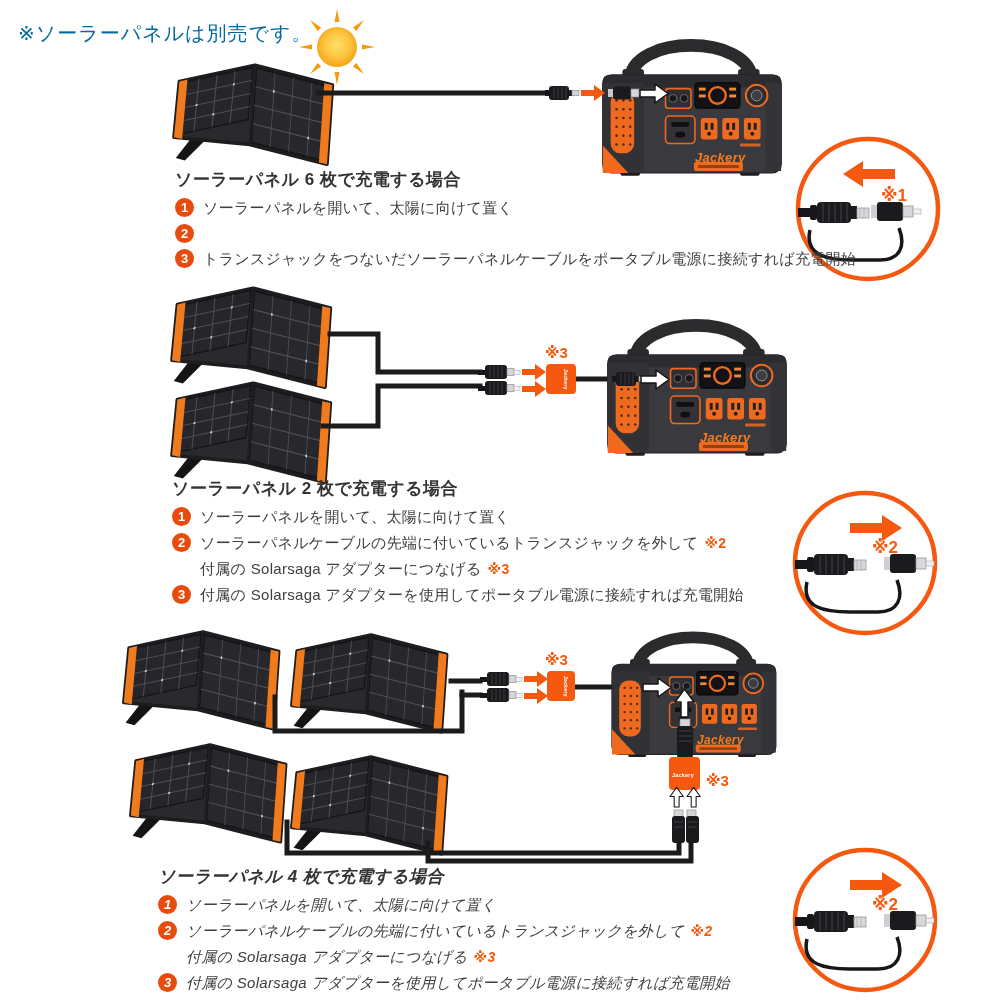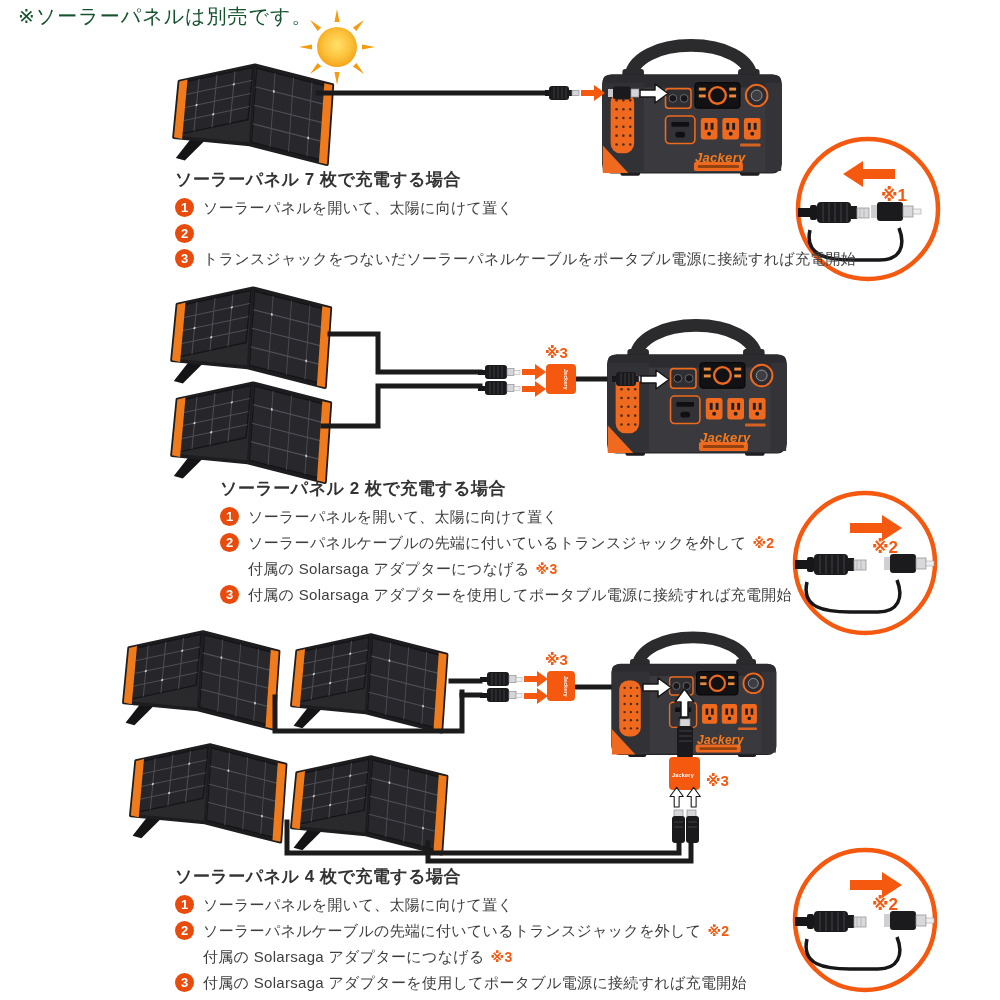--- a/index.html
+++ b/index.html
@@ -1,19 +1,19 @@
 <!DOCTYPE html>
 <html><head>
 <meta charset="utf-8">
 <style>
   html,body{margin:0;padding:0;}
   body{width:1000px;height:1000px;background:#ffffff;position:relative;overflow:hidden;
        font-family:"Liberation Sans","DejaVu Sans",sans-serif;}
   .abs{position:absolute;}
-  .note{left:18px;top:3px;font-size:20px;font-weight:500;color:#14532d;letter-spacing:1px;}
+  .note{left:18px;top:20px;font-size:20px;font-weight:500;color:#0369a1;letter-spacing:1px;}
   .sectext{position:absolute;}
   .sectitle{font-size:17px;font-weight:700;color:#333;letter-spacing:.5px;margin-bottom:7px;white-space:nowrap;}
   .row{display:flex;align-items:flex-start;margin-top:6px;white-space:nowrap;}
   .badge{width:19px;height:19px;border-radius:50%;background:#e84b0b;color:#fff;font-size:13px;
          font-weight:700;display:flex;align-items:center;justify-content:center;margin-right:9px;
          flex:0 0 19px;line-height:19px;}
   .badge.hide{visibility:hidden;}
   .steptext{font-size:15px;color:#3e3e40;font-weight:500;letter-spacing:.3px;line-height:19px;}
   .ref{color:#f4590f;font-weight:700;font-size:14px;margin-left:6px;}
   svg text{font-family:"Liberation Sans","DejaVu Sans",sans-serif;}
@@ -270,55 +270,55 @@
     <text class="svglabel" x="872" y="910" font-size="17">※2</text>
     <path d="M807,939 C801,965 825,969 850,969 L878,969 C898,969 904,955 897,937" stroke="#17171a" stroke-width="3.5" fill="none"></path>
     <use href="#co-left" transform="translate(795,903)"></use>
     <use href="#co-right" transform="translate(884,909)"></use>
   </g>
 </svg>
 
 <div class="abs note">※ソーラーパネルは別売です。</div>
 
 <div class="sectext" style="left:175px;top:168px;">
-  <div class="sectitle">ソーラーパネル 7 枚で充電する場合</div>
+  <div class="sectitle">ソーラーパネル 6 枚で充電する場合</div>
   <div class="row">
     <div class="badge">1</div>
     <div class="steptext"><span>ソーラーパネルを開いて、太陽に向けて置く</span><span class="ref"></span></div>
   </div>
   <div class="row">
     <div class="badge">2</div>
   </div>
   <div class="row">
     <div class="badge">3</div>
     <div class="steptext"><span>トランスジャックをつないだソーラーパネルケーブルをポータブル電源に接続すれば充電開始</span><span class="ref"></span></div>
   </div>
 </div>
 
-<div class="sectext" style="left:172px;top:477px;margin-left:48px;">
+<div class="sectext" style="left:172px;top:477px;">
   <div class="sectitle">ソーラーパネル 2 枚で充電する場合</div>
   <div class="row">
     <div class="badge">1</div>
     <div class="steptext"><span>ソーラーパネルを開いて、太陽に向けて置く</span><span class="ref"></span></div>
   </div>
   <div class="row">
     <div class="badge">2</div>
     <div class="steptext"><span>ソーラーパネルケーブルの先端に付いているトランスジャックを外して</span><span class="ref">※2</span></div>
   </div>
   <div class="row">
     <div class="badge hide"></div>
     <div class="steptext"><span>付属の Solarsaga アダプターにつなげる</span><span class="ref">※3</span></div>
   </div>
   <div class="row">
     <div class="badge">3</div>
     <div class="steptext"><span>付属の Solarsaga アダプターを使用してポータブル電源に接続すれば充電開始</span><span class="ref"></span></div>
   </div>
 </div>
 
-<div class="sectext" style="left:175px;top:865px;">
+<div class="sectext" style="left:158px;top:865px;font-style:italic;">
   <div class="sectitle">ソーラーパネル 4 枚で充電する場合</div>
   <div class="row">
     <div class="badge">1</div>
     <div class="steptext"><span>ソーラーパネルを開いて、太陽に向けて置く</span><span class="ref"></span></div>
   </div>
   <div class="row">
     <div class="badge">2</div>
     <div class="steptext"><span>ソーラーパネルケーブルの先端に付いているトランスジャックを外して</span><span class="ref">※2</span></div>
   </div>
   <div class="row">

